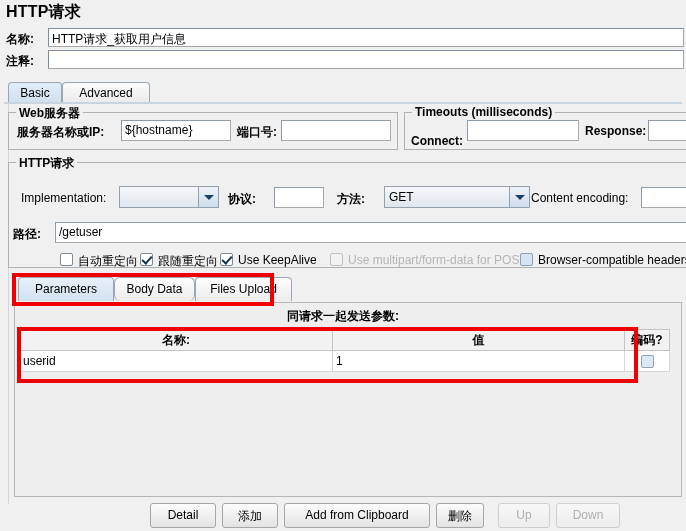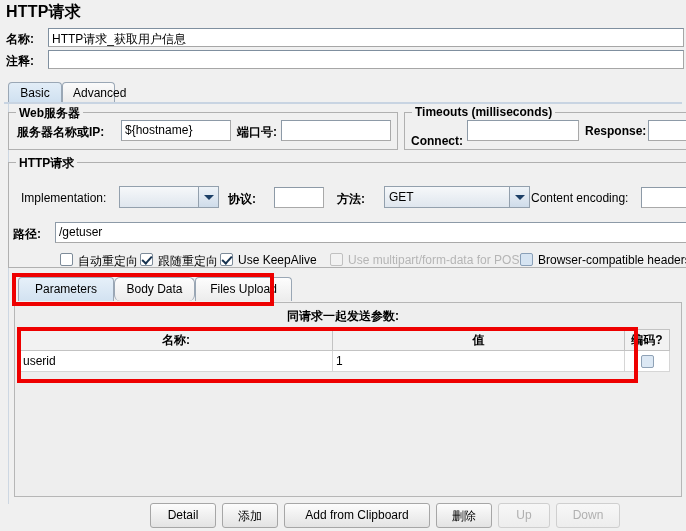--- a/index.html
+++ b/index.html
@@ -85,21 +85,21 @@
     background: linear-gradient(#fbfbfb, #eaeaea);
     font-size: 12px;
     padding: 3px 10px 0 10px;
     text-align: center;
     color: #000;
   }
   .tabstrip .tab.sel {
     background: linear-gradient(#e2edf7, #cfe0f0);
   }
   #tab-basic { left: 4px; width: 54px; }
-  #tab-advanced { left: 58px; width: 53px; }
+  #tab-advanced { left: 58px; width: 88px; }
   .tab-underline {
     position: absolute;
     left: 4px; top: 102px;
     width: 678px; height: 2px;
     background: #c8d4e2;
   }
 
   
   .group {
     position: absolute;
@@ -322,21 +322,21 @@
     font-size: 12px;
     text-align: center;
     padding-top: 4px;
     color: #000;
     white-space: nowrap;
   }
   .btn.disabled { color: #b0b0b0; background: linear-gradient(#f7f7f7, #ededed); border-color: #cfcfcf; }
   #btn-detail    { left: 150px; width: 66px; }
   #btn-add       { left: 222px; width: 56px; }
   #btn-clipboard { left: 284px; width: 146px; }
-  #btn-delete    { left: 436px; width: 56px; }
+  #btn-delete    { left: 436px; width: 48px; }
   #btn-up        { left: 498px; width: 52px; }
   #btn-down      { left: 556px; width: 64px; }
 
   .left-rail {
     position: absolute;
     left: 0; top: 104px;
     width: 8px; height: 400px;
     background: #f0f0f0;
     border-right: 1px solid #cdd7e2;
   }

